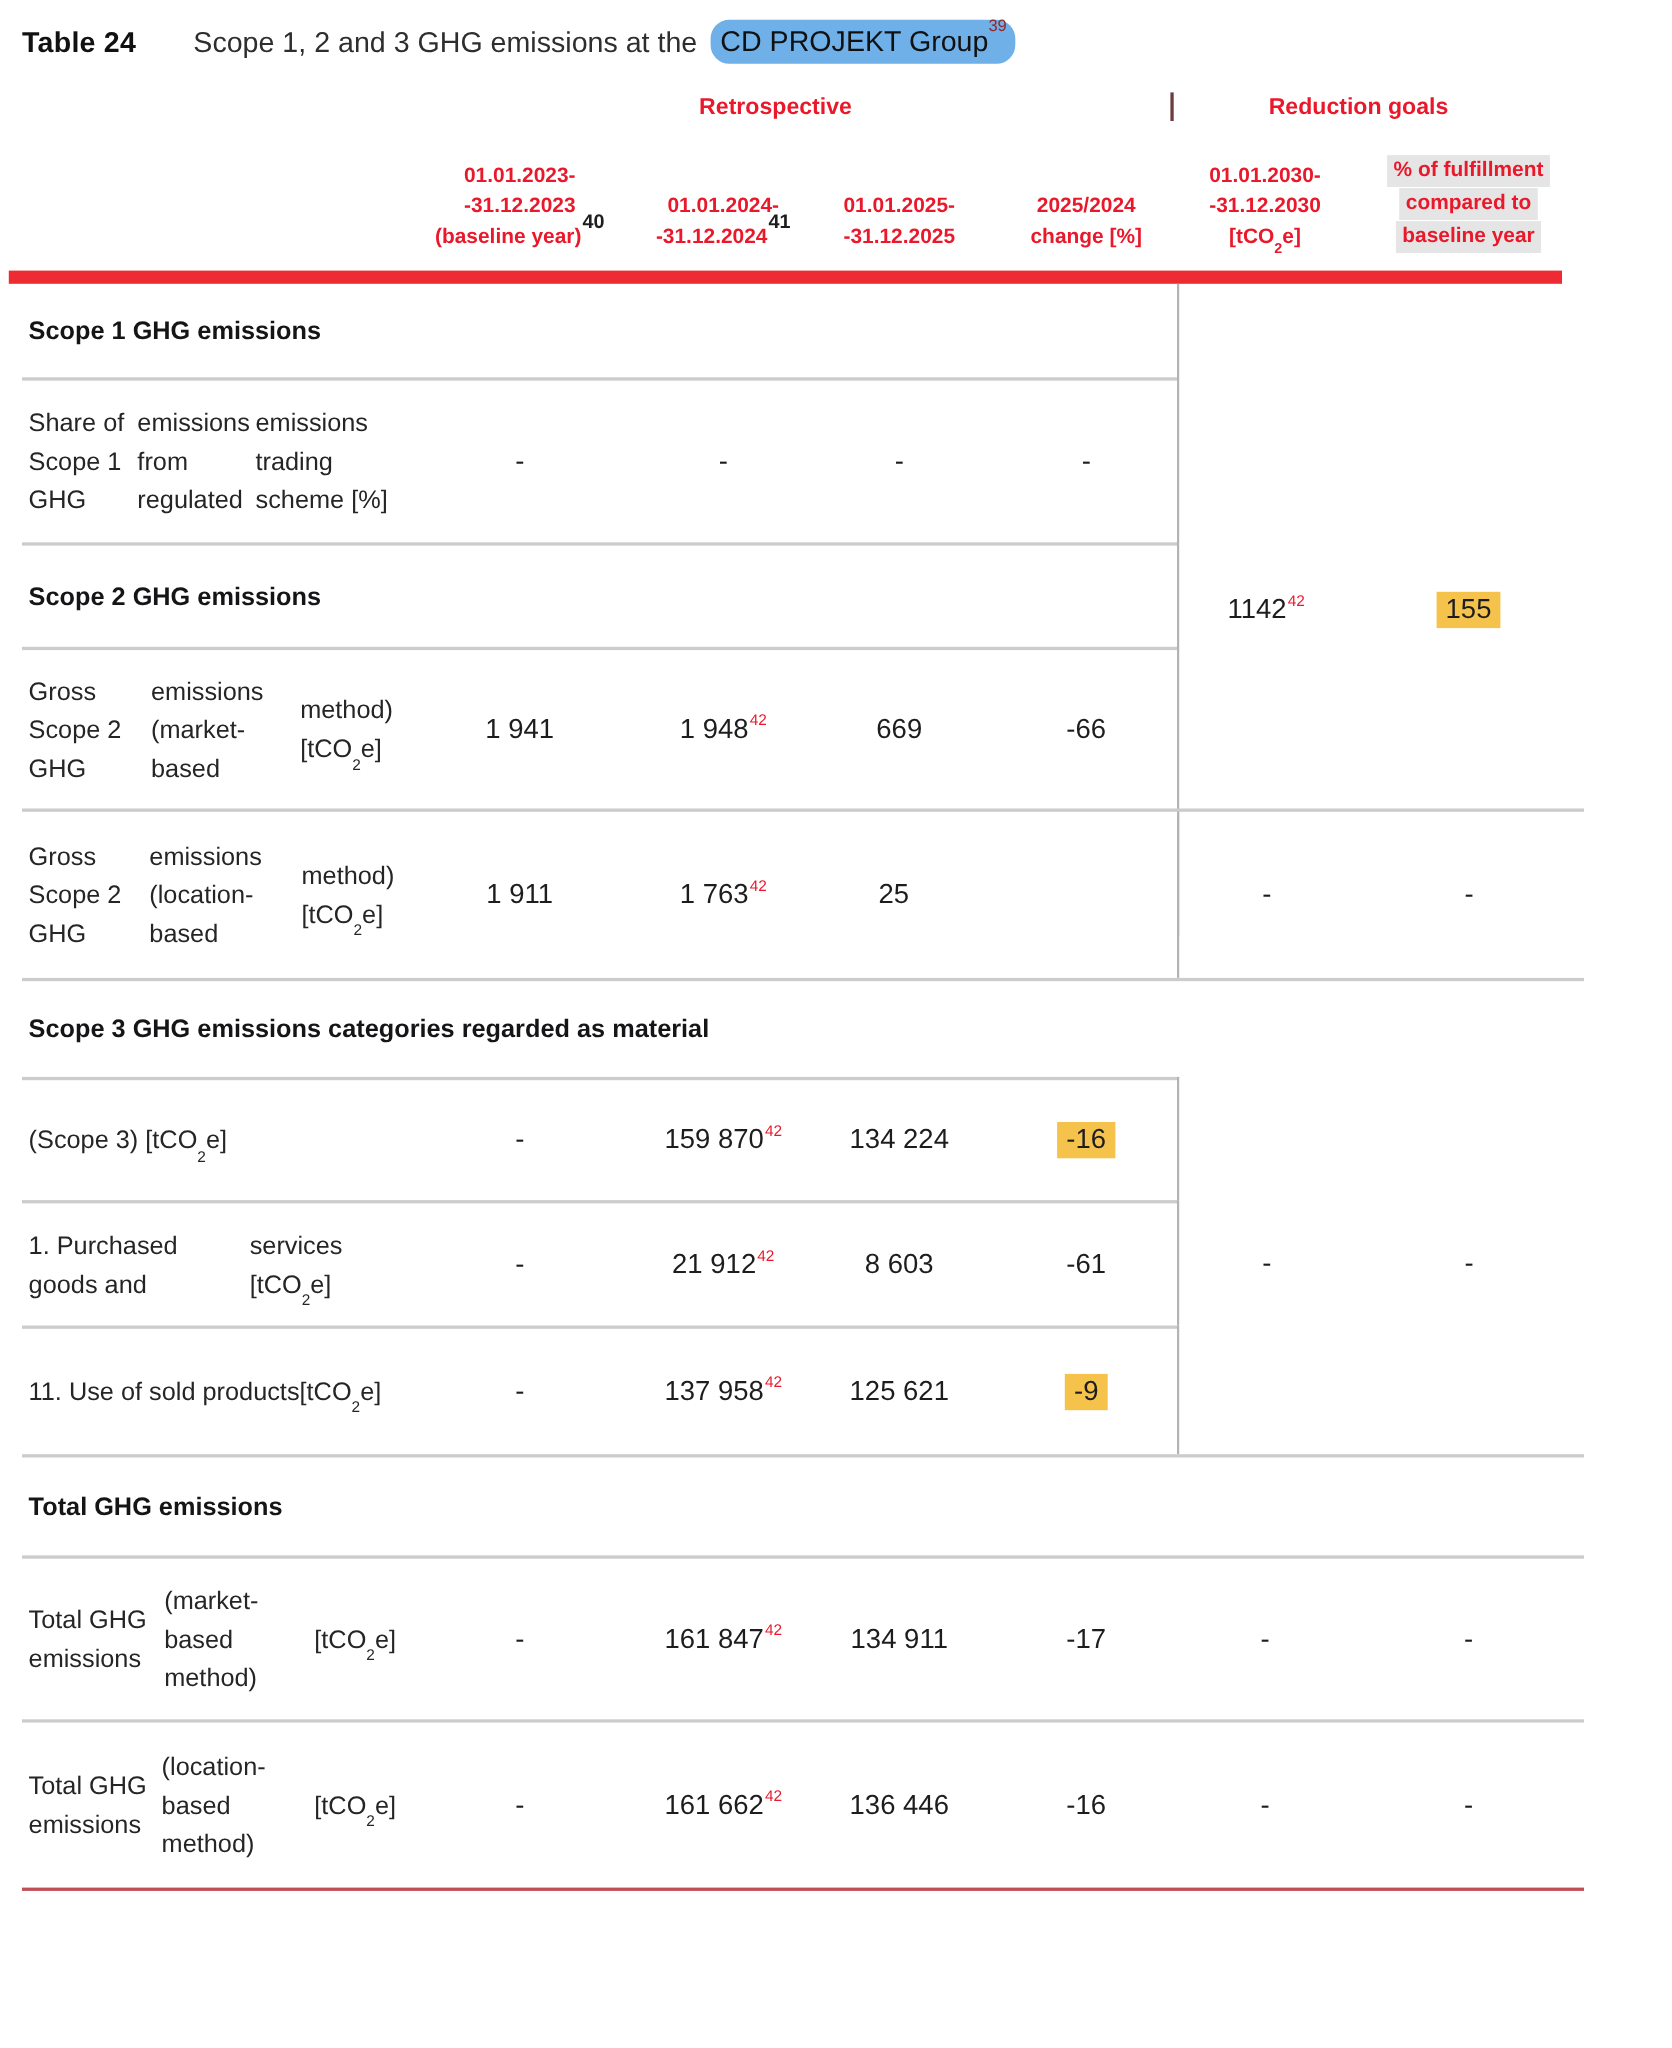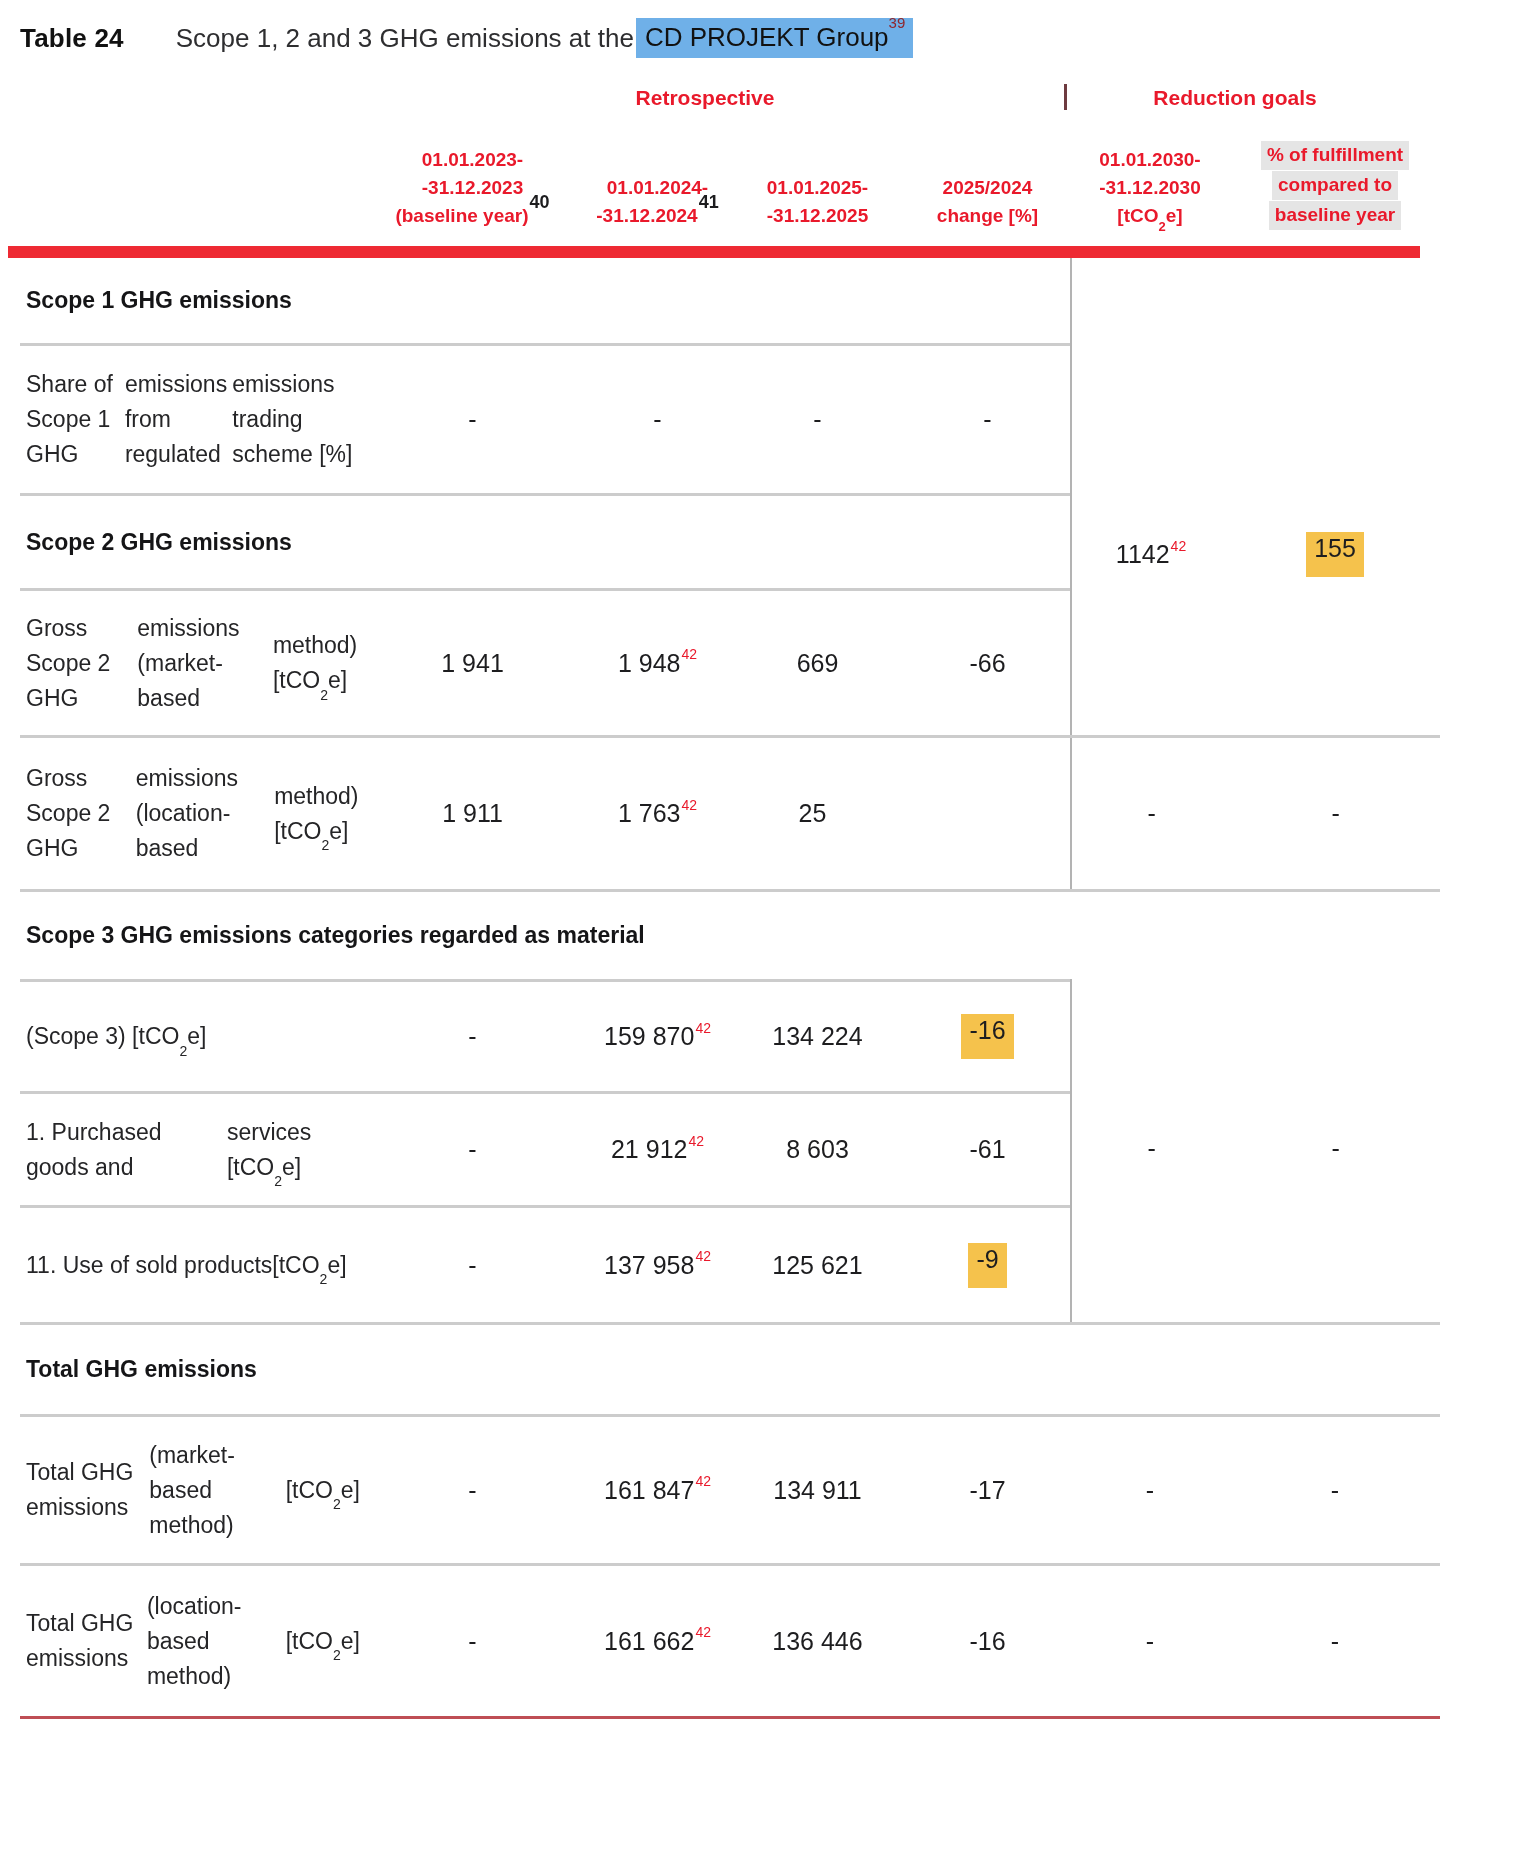--- a/index.html
+++ b/index.html
@@ -6,21 +6,21 @@
   html,body { background:#ffffff; }
   .page {
     position:relative; width:1520px; height:1862px; background:#fff;
     font-family:"Liberation Sans", sans-serif; color:#1d1d1f; overflow:hidden;
   }
 
   
   .title-row { position:absolute; left:20px; top:18px; width:1480px; font-size:26px; display:flex; align-items:center; }
   .title-label { font-weight:bold; color:#111; letter-spacing:0.2px; }
   .title-text { margin-left:52px; color:#2e2e30; }
-  .title-hl { background:#6fb0e8; color:#111; padding:4px 8px 5px 9px; margin-left:2px; }
+  .title-hl { background:#6fb0e8; color:#111; padding:4px 8px 5px 9px; margin-left:12px;border-radius:17px; }
   .title-hl sup { color:#8f262c; font-size:15px; position:relative; top:-8px; line-height:0; }
 
   
   .grp { position:absolute; font-size:21px; font-weight:bold; color:#e9192b; text-align:center; }
   .grp-retro { left:360px; top:86px; width:690px; }
   .grp-goals { left:1070px; top:86px; width:330px; }
   .hdr-tick { position:absolute; left:1064px; top:84px; width:3px; height:26px; background:#6e3b40; }
 
   .hdr-dates {
     position:absolute; left:20px; top:145px; width:1420px; height:85px;
@@ -67,21 +67,21 @@
   .h85{height:85px} .h116{height:116px} .h150{height:150px} .h95{height:95px} .h147{height:147px}
   .h154{height:154px} .h90{height:90px} .h112{height:112px} .h114{height:114px} .h117{height:117px}
   .h92{height:92px} .h149{height:149px} .h153{height:153px}
 
   .goal-merged {
     position:absolute; left:1050px; top:0; width:370px; height:593px;
     display:flex; align-items:center; border-left:2px solid #b3b3b3;
   }
   .goal-merged .c-2030 { width:158px; }
 
-  .hlbox { background:#f5c24c; padding:2px 8px 14px 8px; display:inline-block; }
+  .hlbox { background:#f5c24c; padding:2px 8px 2px 8px; display:inline-block; }
 </style>
 </head>
 <body>
 
 <div class="page">
 
   <div class="title-row">
     <span class="title-label">Table 24</span>
     <span class="title-text">Scope 1, 2 and 3 GHG emissions at the</span>
     <span class="title-hl"><span>CD PROJEKT Group</span><sup>39</sup></span>

